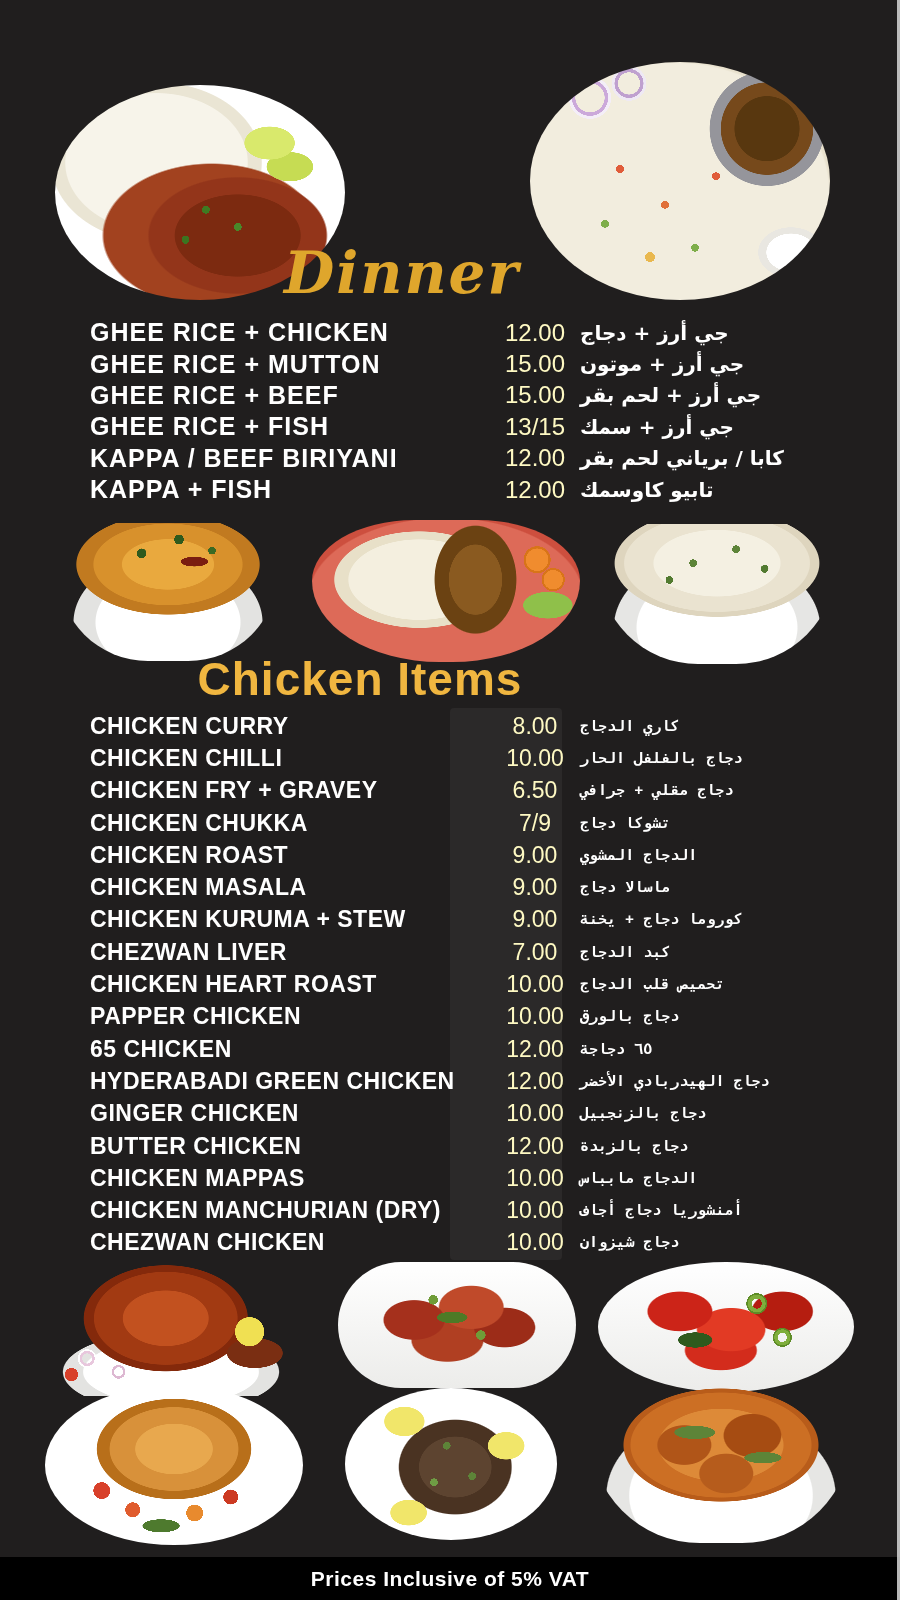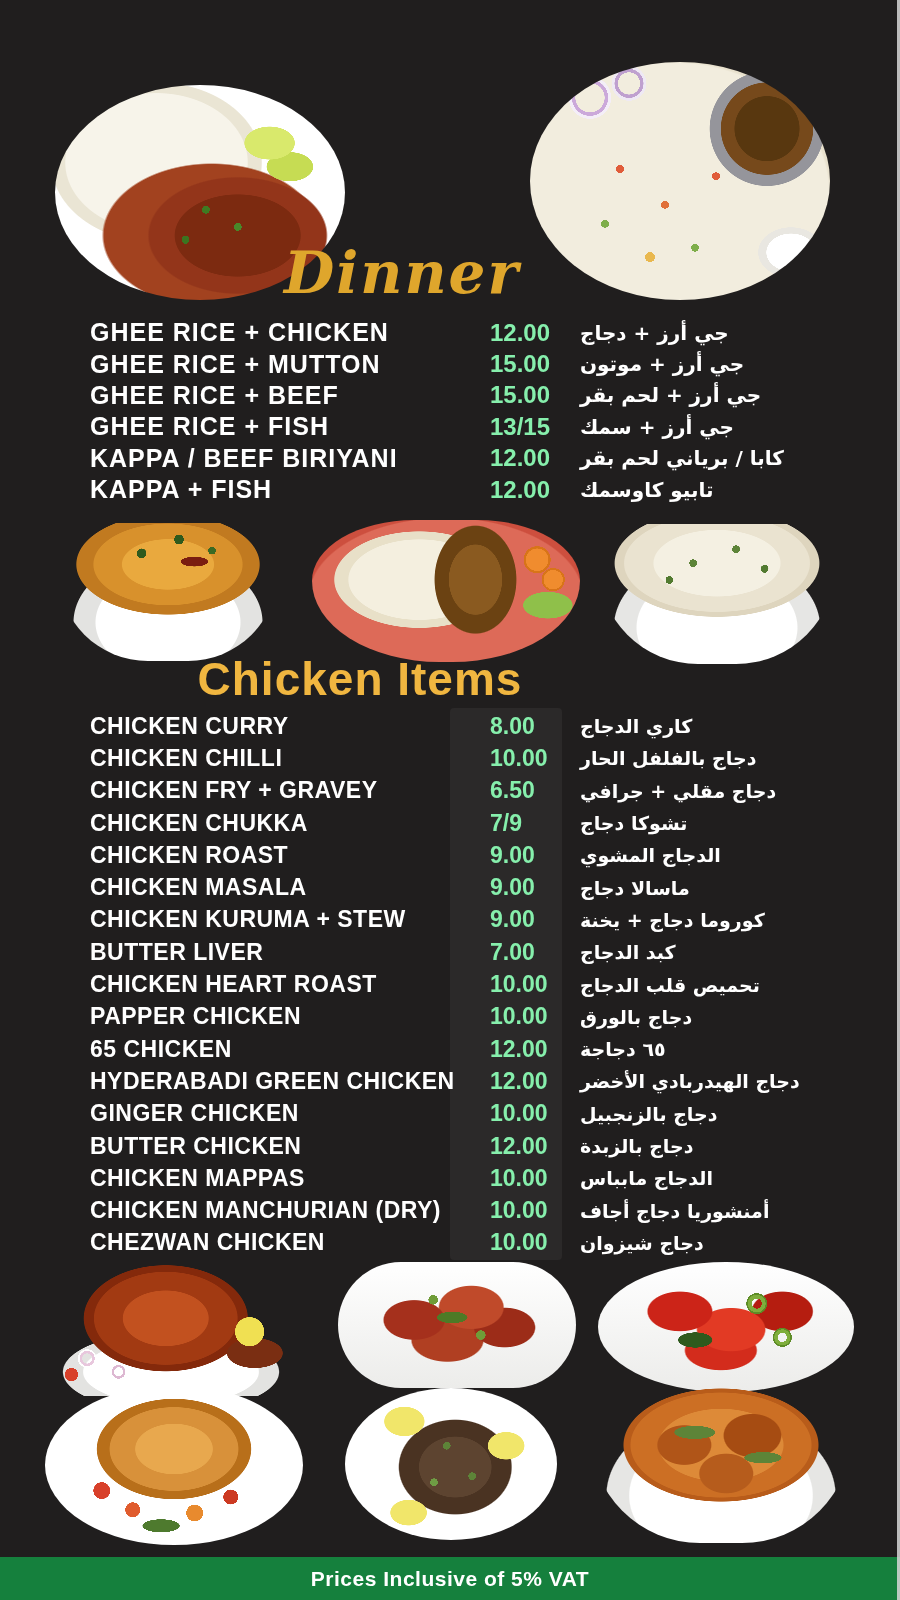--- a/index.html
+++ b/index.html
@@ -69,27 +69,27 @@
   
   .menu{left:62px;width:786px;margin-left:28px;}
   .dinner-menu{top:317px;}
   .chicken-menu{top:710px;}
   .row{display:flex;align-items:center;}
   .dinner-menu .row{height:31.4px;}
   .chicken-menu .row{height:32.3px;}
   .item-name{flex:0 0 400px;color:#ffffff;font-weight:bold;white-space:nowrap;}
   .dinner-menu .item-name{font-size:25px;letter-spacing:1px;}
   .chicken-menu .item-name{font-size:23px;letter-spacing:0.5px;}
-  .item-price{flex:0 0 90px;text-align:left;color:#86efac;font-weight:bold;}
+  .item-price{flex:0 0 90px;text-align:center;color:#fef9c3;font-weight:normal;}
   .dinner-menu .item-price{font-size:24px;}
   .chicken-menu .item-price{font-size:23px;}
   .item-arabic{flex:1;text-align:left;direction:rtl;color:#ffffff;font-weight:bold;
     font-family:"DejaVu Sans", sans-serif;}
   .dinner-menu .item-arabic{font-size:20px;}
-  .chicken-menu .item-arabic{font-size:19px;}
+  .chicken-menu .item-arabic{font-size:15px;font-family:Liberation Mono, monospace;}
   .price-band{left:450px;top:708px;width:112px;height:552px;background:#2b2929;border-radius:4px;}
   
   .kappa-bowl{
     left:58px;top:523px;width:220px;height:138px;
     background:
       radial-gradient(ellipse 14px 5px at 62% 28%, #7a1d10 0 96%, transparent 98%),
       radial-gradient(circle 5px at 38% 22%, #2f5a1d 0 96%, transparent 98%),
       radial-gradient(circle 5px at 55% 12%, #2f5a1d 0 96%, transparent 98%),
       radial-gradient(circle 4px at 70% 20%, #3a6a24 0 96%, transparent 98%),
       radial-gradient(ellipse 95px 52px at 50% 30%, #e9a93e 0 48%, #d8912c 49% 78%, #c17a20 79% 96%, transparent 97%),
@@ -184,21 +184,21 @@
       radial-gradient(ellipse 20px 6px at 66% 46%, #5d8438 0 92%, transparent 94%),
       radial-gradient(ellipse 30px 22px at 36% 38%, #b05518 0 88%, transparent 92%),
       radial-gradient(ellipse 32px 24px at 62% 32%, #a64c12 0 88%, transparent 92%),
       radial-gradient(ellipse 30px 22px at 52% 56%, #b65c1c 0 88%, transparent 92%),
       radial-gradient(ellipse 100px 58px at 50% 38%, #dd8a38 0 62%, #cc6f24 63% 90%, #b85c1a 91% 97%, transparent 98%),
       radial-gradient(ellipse 120px 88px at 50% 70%, #ffffff 0 76%, #e6e6e4 77% 95%, transparent 96%);
     border-radius:24px 24px 110px 110px;
   }
   
   .vat-bar{
-    left:0;top:1557px;width:900px;height:43px;background:#15803d;
+    left:0;top:1557px;width:900px;height:43px;background:#000000;
     display:flex;align-items:center;justify-content:center;
     color:#ffffff;font-weight:bold;font-size:21px;letter-spacing:0.5px;
   }
   .right-edge{right:0;top:0;width:3px;height:1600px;background:#d8d8d8;opacity:.85;}
 </style>
 </head>
 <body>
 
 <div class="abs hero-photo"></div>
 <div class="abs oval-left"></div>
@@ -291,21 +291,21 @@
       <span class="item-arabic" dir="rtl">ماسالا دجاج</span>
     </div>
 
     <div class="row">
       <span class="item-name">CHICKEN KURUMA + STEW</span>
       <span class="item-price">9.00</span>
       <span class="item-arabic" dir="rtl">كوروما دجاج + يخنة</span>
     </div>
 
     <div class="row">
-      <span class="item-name">BUTTER  LIVER</span>
+      <span class="item-name">CHEZWAN  LIVER</span>
       <span class="item-price">7.00</span>
       <span class="item-arabic" dir="rtl">كبد الدجاج</span>
     </div>
 
     <div class="row">
       <span class="item-name">CHICKEN  HEART ROAST</span>
       <span class="item-price">10.00</span>
       <span class="item-arabic" dir="rtl">تحميص قلب الدجاج</span>
     </div>
 

